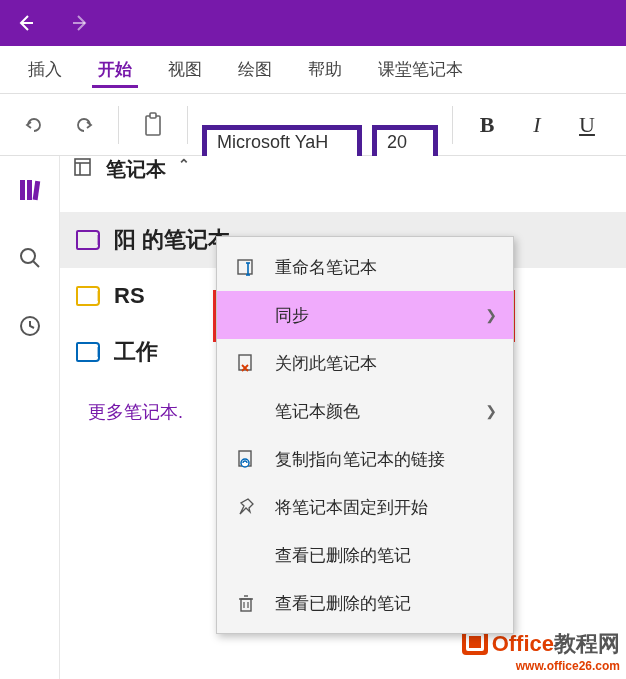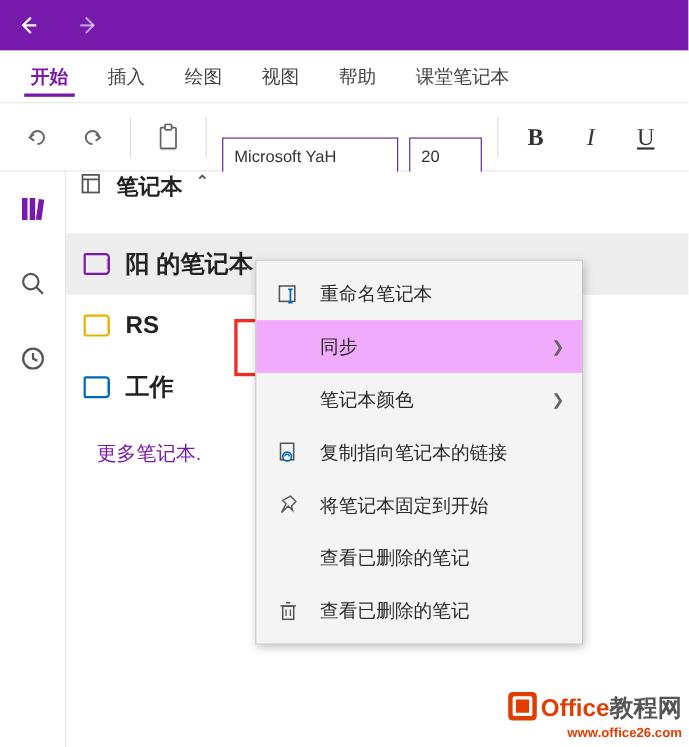--- a/index.html
+++ b/index.html
@@ -10,21 +10,21 @@
   .titlebar .arrow.active { color: #fff; }
 
   .ribbon-tabs { height: 48px; background: #fff; border-bottom: 1px solid #e0e0e0; display: flex; align-items: center; padding: 0 10px; gap: 0; }
   .ribbon-tabs .tab { padding: 0 18px; height: 48px; display:flex; align-items:center; font-size: 17px; color: #444; cursor: pointer; }
   .ribbon-tabs .tab.active { color: #7719AA; font-weight: 600; position: relative; }
   .ribbon-tabs .tab.active::after { content:""; position:absolute; left:12px; right:12px; bottom:6px; height:3px; background:#7719AA; }
 
   .toolbar { height: 62px; background: #fff; border-bottom: 1px solid #e0e0e0; display:flex; align-items:center; padding: 0 14px; gap: 10px; }
   .tool-btn { width: 40px; height: 40px; display:flex; align-items:center; justify-content:center; color:#525252; }
   .divider { width:1px; height: 38px; background:#dcdcdc; margin: 0 4px; }
-  .font-input { border:1px solid #4c1d95; height: 36px; padding: 0 10px; font-size: 15px; color:#333;margin-top:36px; }
+  .font-input { border:5px solid #4c1d95; height: 36px; padding: 0 10px; font-size: 18px; color:#333;margin-top:36px; }
   .font-name { width: 160px; }
   .font-size { width: 66px; }
   .fmt-btn { width: 40px; height: 40px; display:flex; align-items:center; justify-content:center; font-family: "Times New Roman", serif; font-size: 22px; color:#333; }
 
   .main { display:flex; height: calc(679px - 46px - 48px - 62px); }
   .navrail { width: 60px; border-right: 1px solid #e6e6e6; display:flex; flex-direction:column; align-items:center; padding-top: 14px; gap: 28px; }
   .navrail .rail-btn { width: 40px; height: 40px; display:flex; align-items:center; justify-content:center; color:#555; }
   .navrail .rail-btn.active { color:#7719AA; }
 
   .nb-panel { flex:1; background:#fff; position: relative; }
@@ -33,21 +33,21 @@
   .nb-item { display:flex; align-items:center; height: 56px; padding: 0 16px; gap: 14px; font-size: 22px; }
   .nb-item.selected { background:#ededed; }
   .nb-item .lbl { color:#222; font-weight:600; }
   .nb-item .nb-ico { width:24px; height:20px; border:2px solid; border-radius:2px 4px 4px 2px; position:relative; }
   .nb-ico::after { content:""; position:absolute; right:-2px; top:3px; bottom:3px; width:3px; background: currentColor; opacity:0.4; }
   .nb-ico.purple { border-color:#7719AA; color:#7719AA; }
   .nb-ico.yellow { border-color:#E8B100; color:#E8B100; }
   .nb-ico.blue { border-color:#0067B8; color:#0067B8; }
   .more-link { padding: 20px 28px; color:#7719AA; font-size: 18px; }
 
-  .ctx-menu { position:absolute; left: 216px; top: 236px; width: 298px; background:#f4f4f4; border:1px solid #c8c8c8; box-shadow: 2px 3px 8px rgba(0,0,0,0.25); padding: 6px 0; z-index: 10; margin-left: 16px; }
+  .ctx-menu { position:absolute; left: 216px; top: 236px; width: 298px; background:#f4f4f4; border:1px solid #c8c8c8; box-shadow: 2px 3px 8px rgba(0,0,0,0.25); padding: 6px 0; z-index: 10; }
   .ctx-item { height: 48px; display:flex; align-items:center; padding: 0 18px; gap: 18px; font-size: 17px; color:#2a2a2a; position:relative; }
   .ctx-item .ico { width: 22px; display:flex; justify-content:center; color:#555; }
   .ctx-item .sub { position:absolute; right:16px; color:#666; font-size:14px; }
   .ctx-item.highlight { background:#f0abfc; }
   .red-box { position:absolute; border:3px solid #EE2B24; pointer-events:none; }
 
   .watermark { position:absolute; right: 6px; bottom: 6px; font-size: 22px; font-weight:bold; }
   .watermark .o1 { color:#E03E00; }
   .watermark .o2 { color:#555; }
   .watermark .url { display:block; text-align:right; font-size:12px; font-weight:600; color:#E03E00; }
@@ -66,24 +66,24 @@
   </div>
   <div class="arrow">
     <svg width="20" height="20" viewBox="0 0 20 20">
         <path d="M8 3 L15 10 L8 17" stroke="currentColor" stroke-width="2" fill="none"></path>
         <line x1="3" y1="10" x2="15" y2="10" stroke="currentColor" stroke-width="2"></line>
       </svg>
   </div>
 </div>
 
 <div class="ribbon-tabs">
+  <div class="tab">插入</div>
   <div class="tab active">开始</div>
-  <div class="tab">插入</div>
+  <div class="tab">视图</div>
   <div class="tab">绘图</div>
-  <div class="tab">视图</div>
   <div class="tab">帮助</div>
   <div class="tab">课堂笔记本</div>
 </div>
 
 <div class="toolbar">
   <div class="tool-btn">
     <svg width="22" height="22" viewBox="0 0 22 22">
         <path d="M5 11 A6 6 0 1 1 11 17" stroke="#666" stroke-width="1.8" fill="none"></path>
         <path d="M8 8 L4 11 L8 14" stroke="#666" stroke-width="1.8" fill="none"></path>
       </svg>
@@ -171,20 +171,29 @@
         </svg>
     </span>
     <span>重命名笔记本</span>
   </div>
   <div class="ctx-item highlight">
     <span class="ico"></span>
     <span>同步</span>
     <span class="sub">❯</span>
   </div>
   <div class="ctx-item">
+    <span class="ico">
+      <svg width="20" height="20" viewBox="0 0 20 20">
+          <rect x="3" y="2" width="12" height="15" stroke="#555" stroke-width="1.4" fill="none"></rect>
+          <path d="M6 12 L12 18 M12 12 L6 18" stroke="#D83B01" stroke-width="1.8"></path>
+        </svg>
+    </span>
+    <span>关闭此笔记本</span>
+  </div>
+  <div class="ctx-item">
     <span class="ico"></span>
     <span>笔记本颜色</span>
     <span class="sub">❯</span>
   </div>
   <div class="ctx-item">
     <span class="ico">
       <svg width="20" height="20" viewBox="0 0 20 20">
           <rect x="3" y="2" width="12" height="15" stroke="#555" stroke-width="1.4" fill="none"></rect>
           <circle cx="9" cy="14" r="4" stroke="#0067B8" stroke-width="1.5" fill="#fff"></circle>
           <path d="M7 14 A2 2 0 0 1 11 14" stroke="#0067B8" stroke-width="1.3" fill="none"></path>

